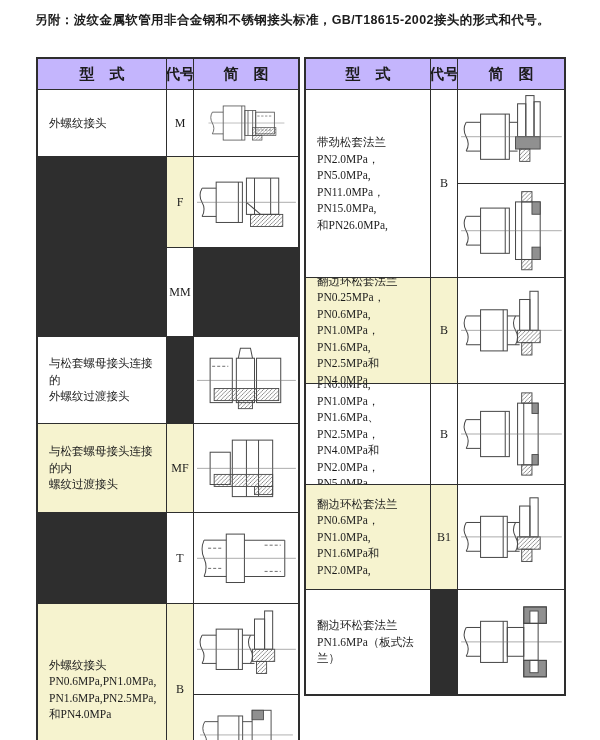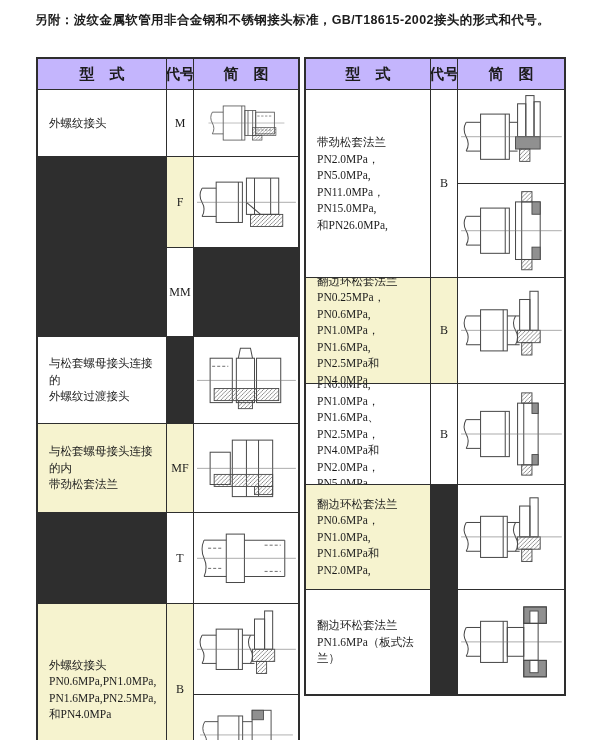--- a/index.html
+++ b/index.html
@@ -107,21 +107,21 @@
         <rect x="40" y="18" width="18" height="44" fill="none" stroke="#4a4a4a" stroke-width="1"></rect>
         <path d="M42,18 L44,8 L54,8 L56,18" fill="none" stroke="#4a4a4a" stroke-width="1"></path>
         <rect x="60" y="18" width="24" height="44" fill="none" stroke="#4a4a4a" stroke-width="1"></rect>
         <rect x="18" y="48" width="64" height="12" fill="url(#h3)" stroke="#4a4a4a" stroke-width="0.9"></rect>
         <rect x="42" y="60" width="14" height="8" fill="url(#h3)" stroke="#4a4a4a" stroke-width="0.9"></rect>
         <line x1="1" y1="40" x2="99" y2="40" stroke="#777" stroke-width="0.6"></line>
       </svg>
   </div>
 
   <div class="cell type c1 hl">与松套螺母接头连接的内
-带劲松套法兰</div>
+螺纹过渡接头</div>
   <div class="cell code c2 hl">MF</div>
   <div class="cell diag c3">
     <svg class="fit" viewBox="0 0 100 80" preserveAspectRatio="xMidYMid meet">
         <defs>
           <pattern id="h4" width="4" height="4" patternUnits="userSpaceOnUse">
             <path d="M0,4 L4,0" stroke="#666" stroke-width="0.7"></path>
           </pattern>
         </defs>
         <rect x="14" y="24" width="20" height="32" fill="none" stroke="#4a4a4a" stroke-width="1"></rect>
         <rect x="36" y="12" width="40" height="56" fill="none" stroke="#4a4a4a" stroke-width="1"></rect>
@@ -313,20 +313,21 @@
         <rect x="70" y="60" width="6" height="10" fill="#909090" stroke="#4a4a4a" stroke-width="0.9"></rect>
         <rect x="60" y="0" width="10" height="10" fill="url(#h11)" stroke="#4a4a4a" stroke-width="0.9"></rect>
         <rect x="60" y="70" width="10" height="10" fill="url(#h11)" stroke="#4a4a4a" stroke-width="0.9"></rect>
         <line x1="1" y1="40" x2="99" y2="40" stroke="#777" stroke-width="0.6"></line>
       </svg>
   </div>
 
   <div class="cell type c1 hl">翻边环松套法兰
 PN0.6MPa，PN1.0MPa,
 PN1.6MPa和PN2.0MPa,</div>
+  <div class="cell code c2 hl">B1</div>
   <div class="cell diag c3">
     <svg class="fit" viewBox="0 0 100 80" preserveAspectRatio="xMidYMid meet">
         <defs>
           <pattern id="h12" width="4" height="4" patternUnits="userSpaceOnUse">
             <path d="M0,4 L4,0" stroke="#666" stroke-width="0.7"></path>
           </pattern>
         </defs>
         <line x1="6" y1="26" x2="20" y2="26" stroke="#4a4a4a" stroke-width="1"></line>
         <line x1="6" y1="54" x2="20" y2="54" stroke="#4a4a4a" stroke-width="1"></line>
         <path d="M6,26 q-4,7 0,14 q4,7 0,14" fill="none" stroke="#4a4a4a" stroke-width="1"></path>

